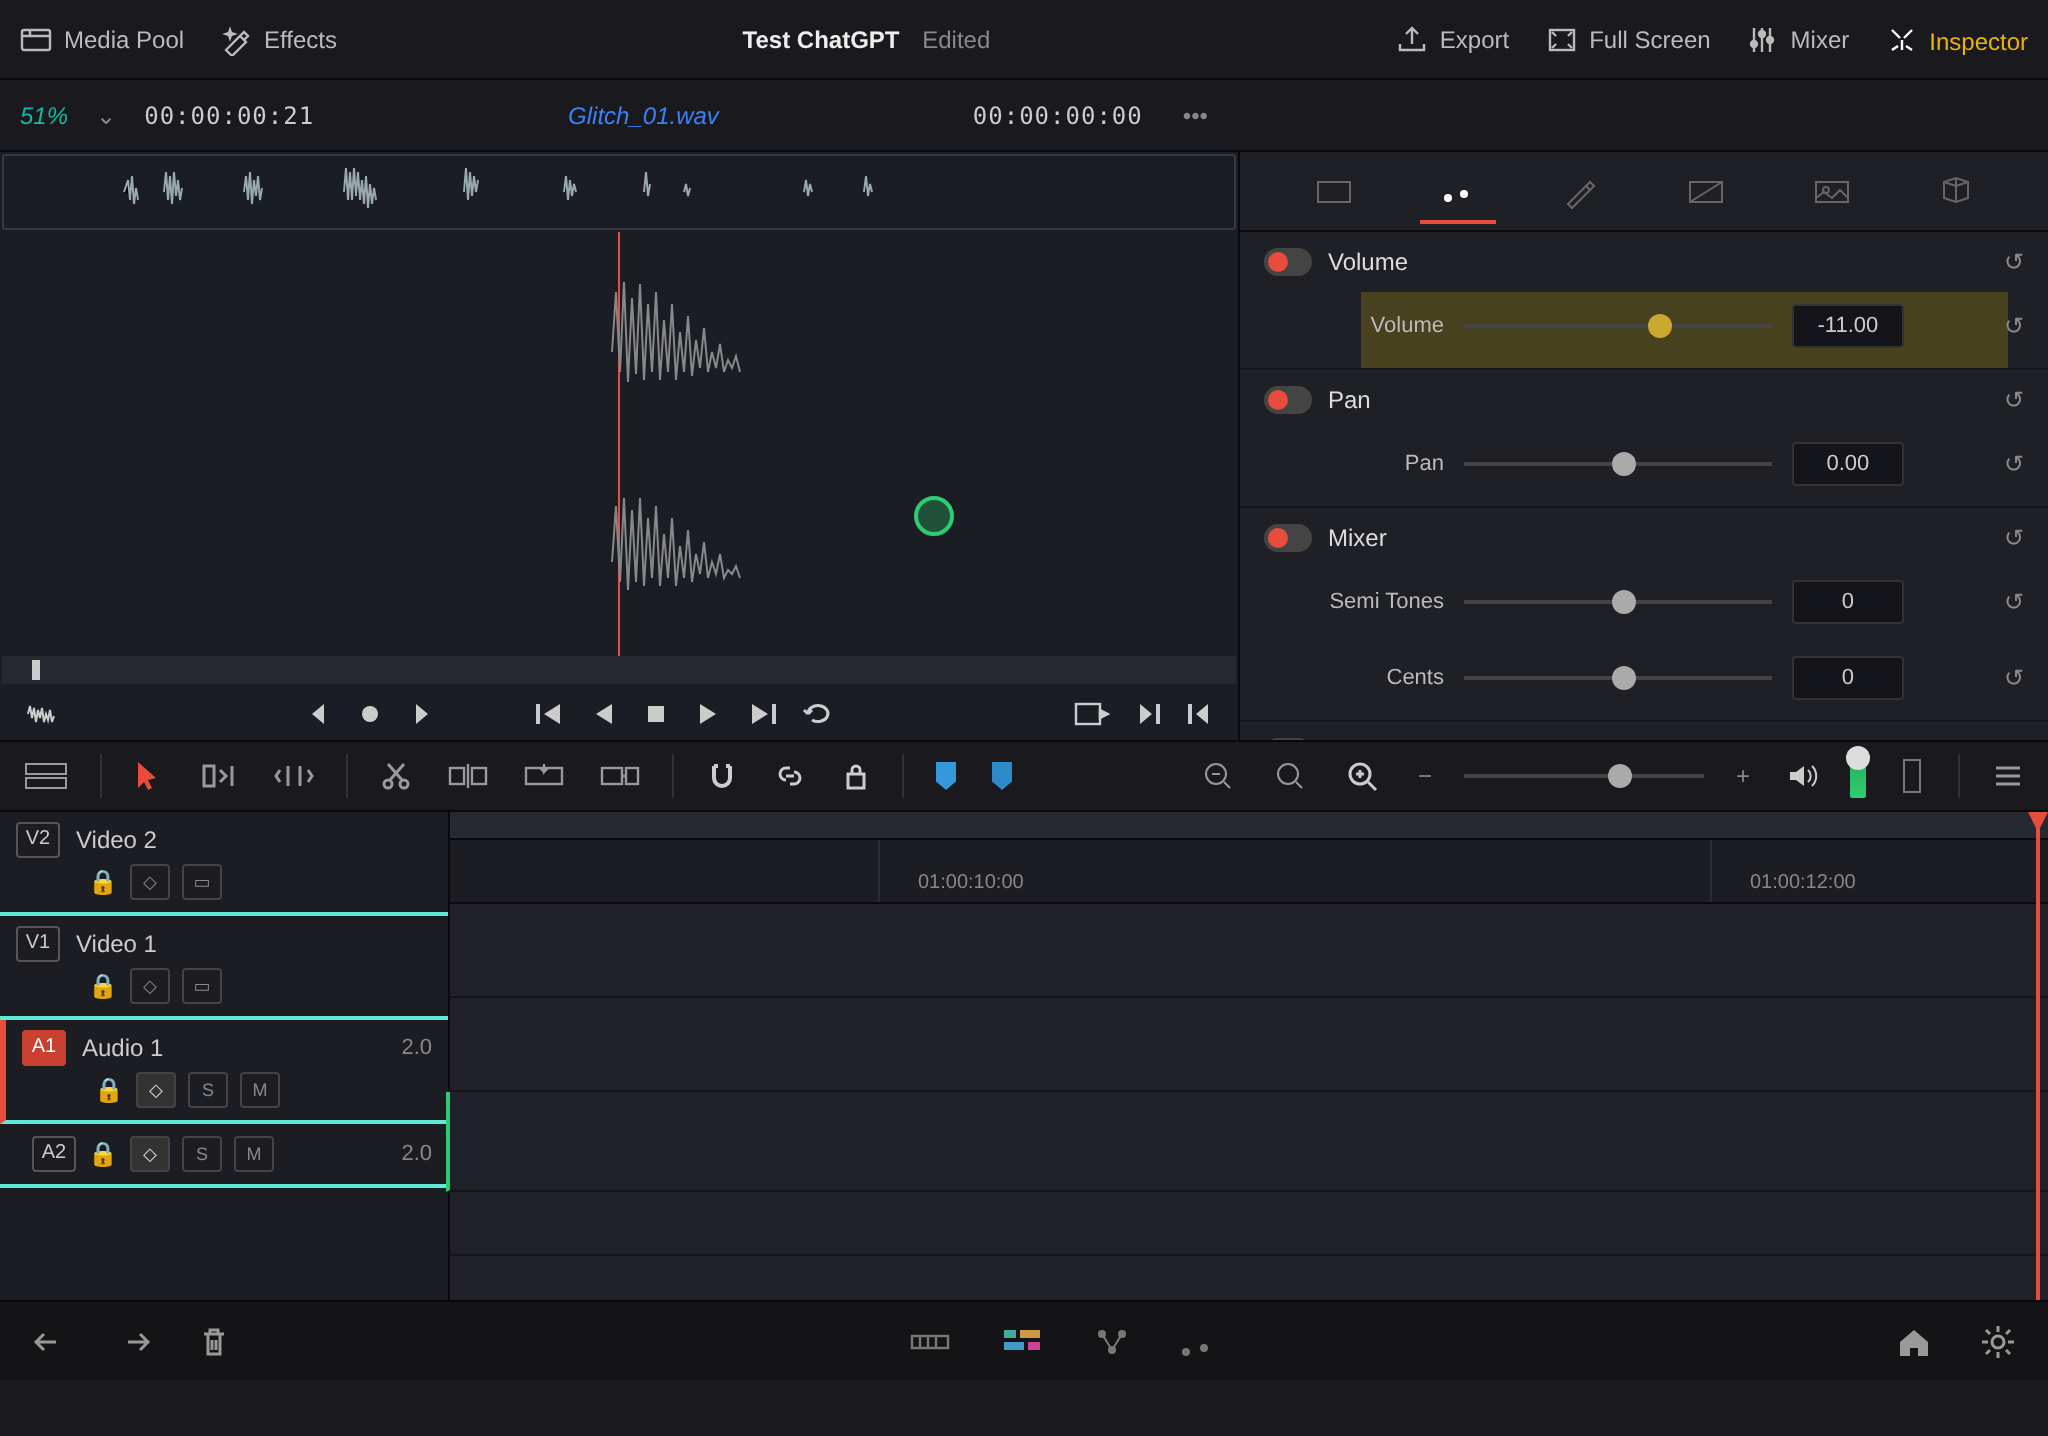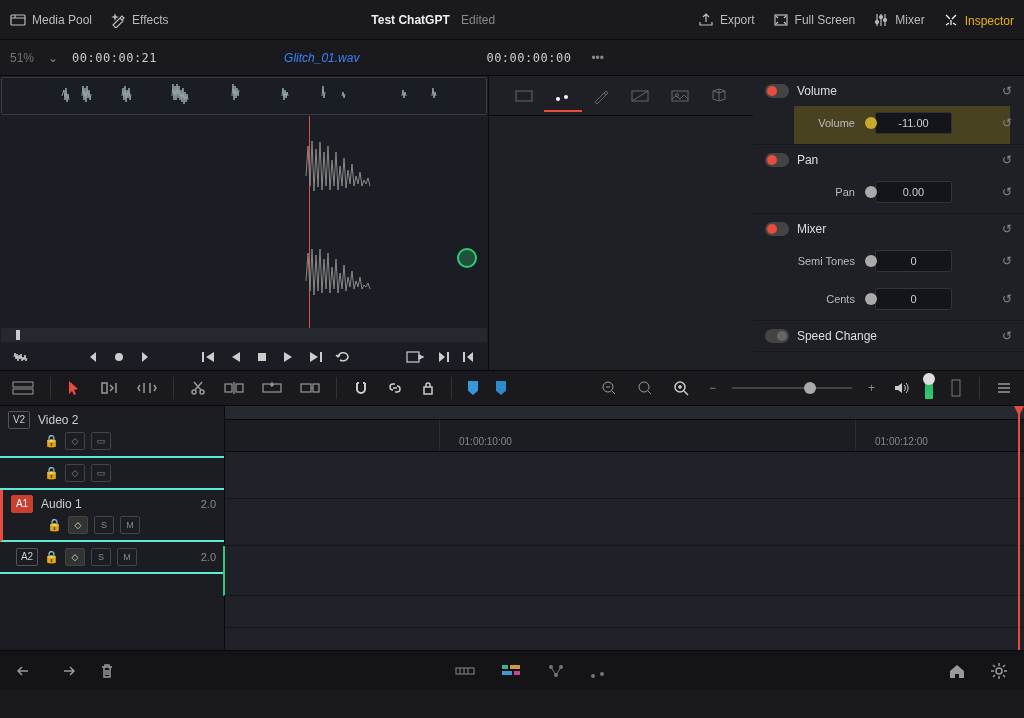--- a/index.html
+++ b/index.html
@@ -9,60 +9,60 @@
 .tb-center { flex:1; text-align:center; }
 .tb-item { display:flex; gap:6px; align-items:center; color:#bbb; cursor:pointer; }
 .tb-item.active { color:#eab308;align-items:flex-end; }
 .proj-title { color:#eee; font-weight:600; }
 .proj-edited { color:#888; margin-left:8px; }
 .icon { width:16px; height:16px; display:inline-block; }
 svg { display:block; }
 
 .row2 { height:36px; display:flex; align-items:center; border-bottom:1px solid #0a0a0c; }
 .row2-left { width:620px; display:flex; align-items:center; padding:0 10px; gap:14px; }
-.zoom-pct { color:#737373; font-weight:500; }
+.zoom-pct { color:#14b8a6; font-weight:500;font-style:italic; }
 .tc { color:#ccc; font-family:monospace; letter-spacing:0.5px; }
 .clip-name { flex:1; text-align:center; color:#3b82f6;font-style:italic; }
 .dots { color:#888; cursor:pointer; padding:0 6px; }
 .row2-right { flex:1; padding-left:12px; color:#ccc; }
 
 .mid { display:flex; height:294px; }
 .preview { width:620px; background:#1b1d24; position:relative; border-right:1px solid #0a0a0c; }
 .wave-strip { height:38px; background:#1b1d24; border:1px solid #383a42; margin:1px; border-radius:2px; position:relative; overflow:hidden; }
 .wave-strip svg { position:absolute; top:0; left:0; }
 .wave-main { height:212px; position:relative; }
 .wave-main svg { position:absolute; }
 .playhead-red { position:absolute; top:0; bottom:0; width:1px; background:#e74c3c; left:309px; }
 .green-marker { position:absolute; width:20px; height:20px; border:2px solid #2ecc71; border-radius:50%; background:rgba(46,204,113,0.3); top:132px; left:457px; }
 .scrub-bar { height:14px; background:#26282f; position:relative; margin:0 1px; }
 .scrub-bar::before { content:""; position:absolute; left:15px; top:2px; width:4px; height:10px; background:#ccc; }
 .transport { height:30px; display:flex; align-items:center; padding:0 10px; gap:8px; }
 .transport .spacer { flex:1; }
 .t-btn { color:#ccc; cursor:pointer; padding:2px; }
 
-.inspector { flex:1; background:#1e2026; display:flex; flex-direction:row; }
+.inspector { flex:1; background:#1e2026; display:flex; flex-direction:column; }
 .insp-tabs { height:40px; display:flex; align-items:center; justify-content:space-around; border-bottom:1px solid #0a0a0c; padding:0 15px; }
 .insp-tab { color:#666; cursor:pointer; padding:6px 10px; }
 .insp-tab.active { color:#fff; border-bottom:2px solid #e74c3c; }
 .insp-body { flex:1; overflow-y:auto; }
 .insp-section { border-bottom:1px solid #15161a; }
 .insp-head { display:flex; align-items:center; padding:8px 12px; gap:8px; }
 .toggle { width:24px; height:14px; background:#444; border-radius:7px; position:relative; cursor:pointer; }
 .toggle::after { content:""; position:absolute; width:10px; height:10px; background:#e74c3c; border-radius:50%; top:2px; left:2px; }
 .toggle.off::after { background:#666; left:12px; }
 .sec-title { color:#ddd; flex:1; }
 .reset-icn { color:#888; cursor:pointer; }
 .insp-row { display:flex; align-items:center; padding:6px 12px 10px; gap:10px; }
 .insp-row.hl { background:linear-gradient(to right,transparent 15%,rgba(150,130,20,0.35) 15%,rgba(150,130,20,0.35) 95%,transparent 95%); }
 .param-label { width:90px; text-align:right; color:#bbb; font-size:11px; }
 .slider { flex:1; height:18px; position:relative; }
 .slider-track { position:absolute; top:8px; left:0; right:0; height:2px; background:#444; }
 .slider-thumb { position:absolute; width:12px; height:12px; background:#aaa; border-radius:50%; top:3px; }
 .slider-thumb.gold { background:#c9a830; }
-.num-box { width:77px; height:22px; background:#14151a; border:1px solid #333; border-radius:2px; color:#ccc; text-align:center; font-size:11px; line-height:20px; }
+.num-box { width:56px; height:22px; background:#14151a; border:1px solid #333; border-radius:2px; color:#ccc; text-align:center; font-size:11px; line-height:20px; }
 
 .toolbar { height:36px; background:#1a1a1e; border-top:1px solid #0a0a0c; border-bottom:1px solid #0a0a0c; display:flex; align-items:center; padding:0 10px; gap:14px; }
 .toolbar .sep { width:1px; height:22px; background:#333; }
 .toolbar .spacer { flex:1; }
 .tool-btn { color:#999; cursor:pointer; padding:2px; }
 .tool-btn.red { color:#e74c3c; }
 .zoom-slider { width:120px; height:18px; position:relative; }
 .zoom-slider .slider-track { background:#444; }
 .level-ind { width:8px; height:22px; background:linear-gradient(to top,#2ecc71,#27ae60); border-radius:1px; position:relative; }
 .level-ind::before { content:""; position:absolute; top:-4px; left:-2px; width:12px; height:12px; background:#ddd; border-radius:50%; }
@@ -517,20 +517,24 @@
           <span class="track-id">V2</span>
           <span class="track-name">Video 2</span>
         </div>
       <div class="th-row2">
         <span class="lock-icn">🔒</span>
         <span class="mini-btn">◇</span>
         <span class="mini-btn">▭</span>
       </div>
     </div>
     <div class="track-head">
+      <div class="th-row1">
+          <span class="track-id">V1</span>
+          <span class="track-name">Video 1</span>
+        </div>
       <div class="th-row2">
         <span class="lock-icn">🔒</span>
         <span class="mini-btn">◇</span>
         <span class="mini-btn">▭</span>
       </div>
     </div>
     <div class="track-head audio-sel">
       <div class="th-row1">
           <span class="track-id sel">A1</span>
           <span class="track-name">Audio 1</span>

